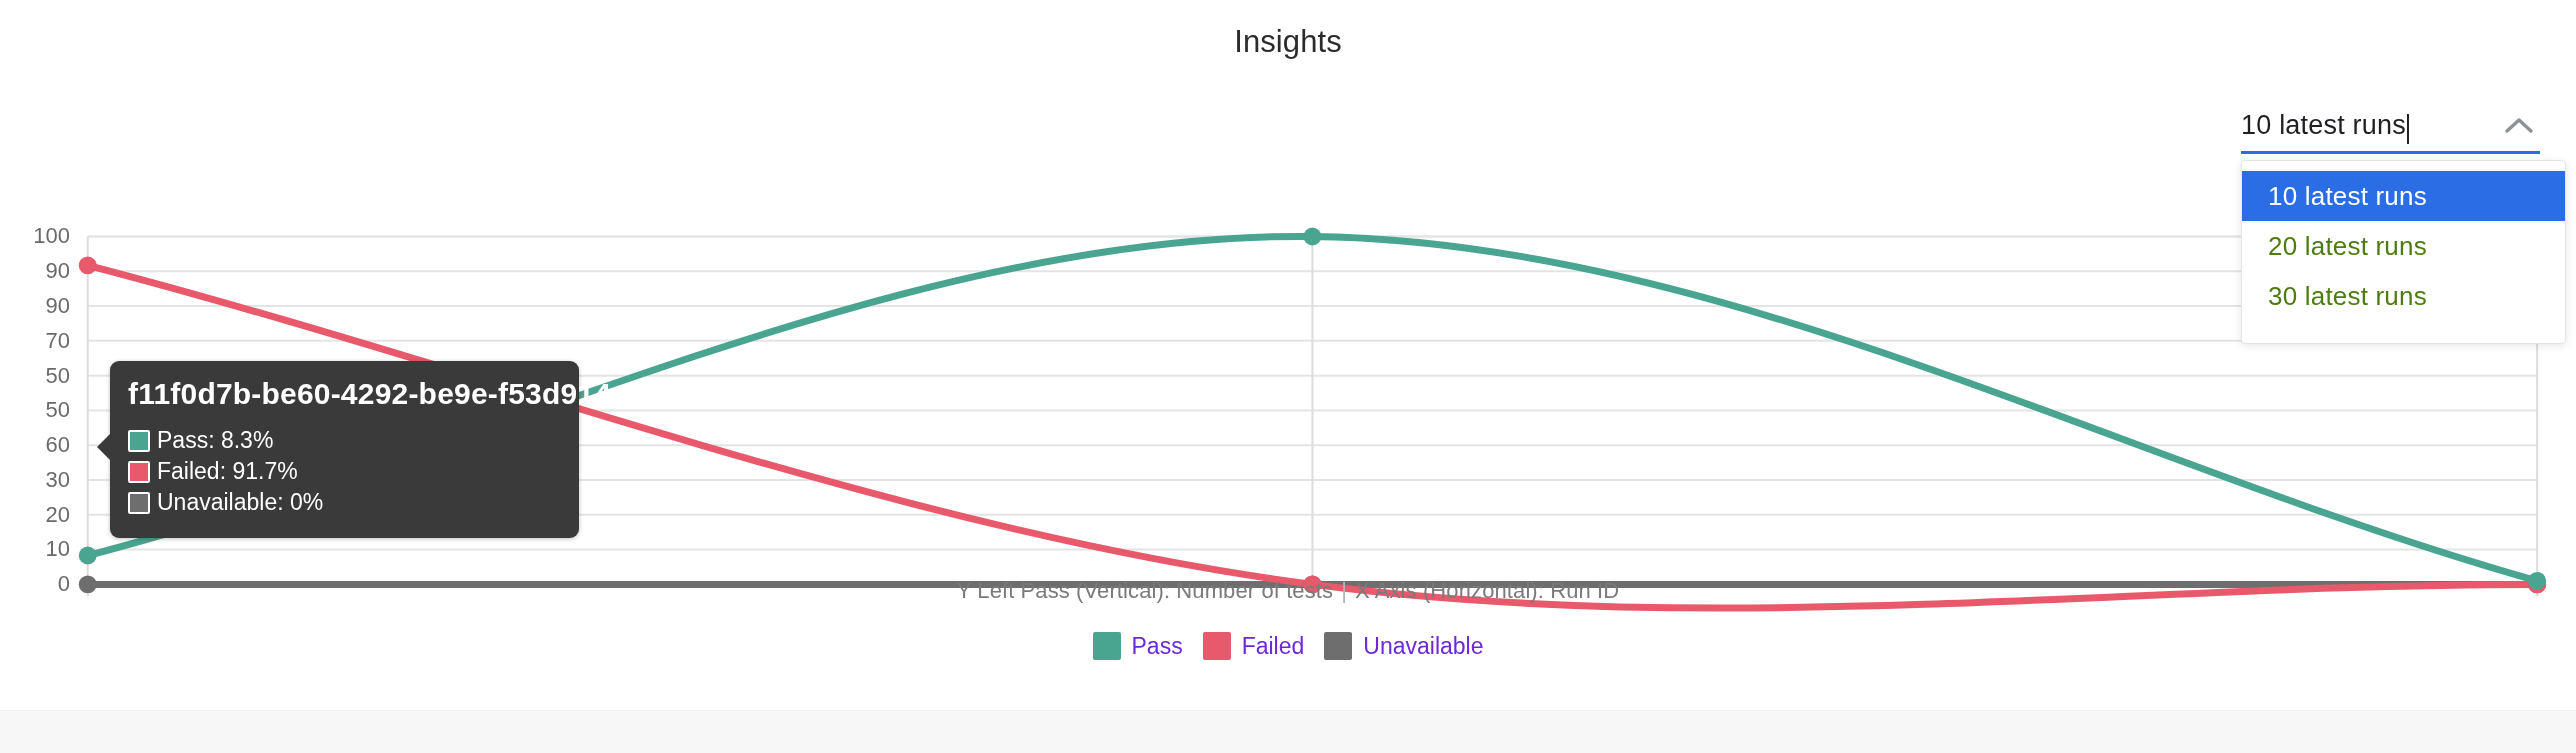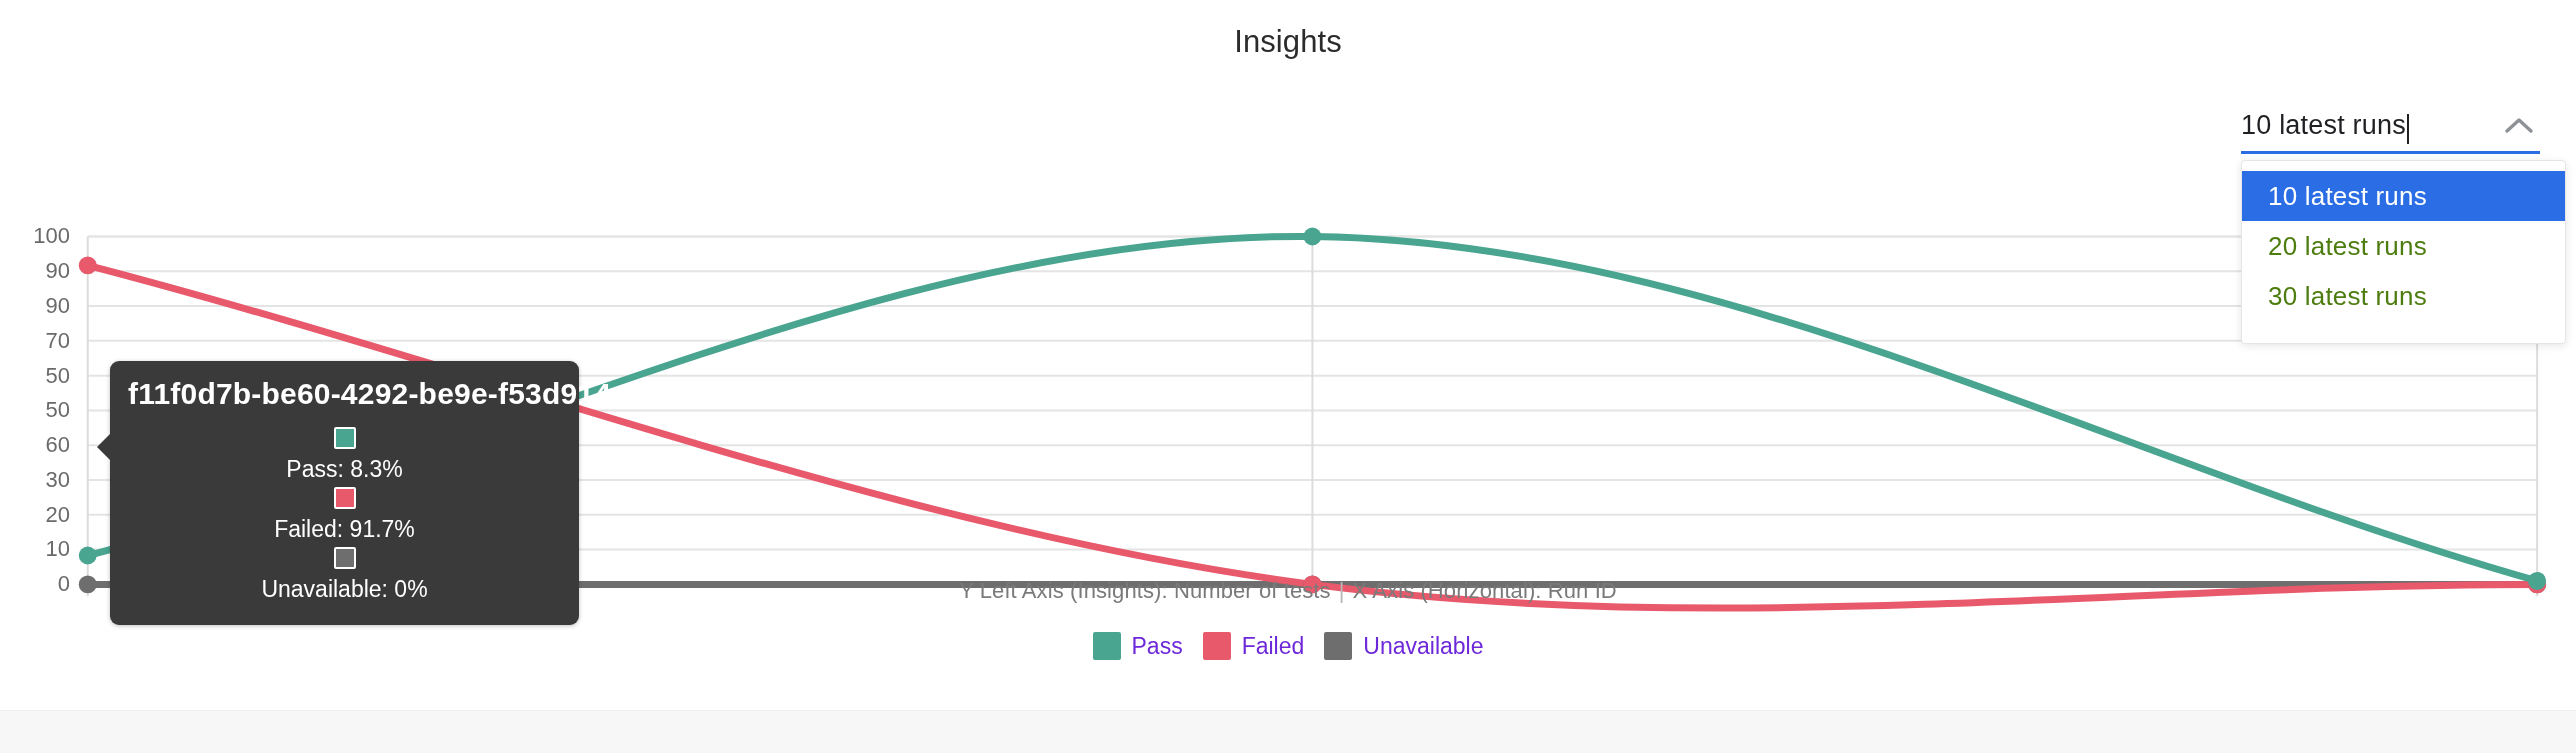--- a/index.html
+++ b/index.html
@@ -182,21 +182,20 @@
     color: #ffffff;
     margin-bottom: 16px;
     letter-spacing: 0.2px;
     white-space: nowrap;
   }
   .tt-row {
     display: flex;
     align-items: center;
     gap: 7px;
     margin-bottom: 4px;
-    flex-direction: column;
   }
   .tt-sw {
     width: 22px; height: 22px;
     border: 2px solid #ffffff;
     border-radius: 2px;
     flex: none;
   }
   .tt-txt { font-size: 23px; color: #ffffff; white-space: nowrap; }
 </style>
 </head>
@@ -264,21 +263,21 @@
             <span class="tt-txt">Failed: 91.7%</span>
           </div>
           <div class="tt-row">
             <span class="tt-sw" style="background: rgb(110, 110, 110);"></span>
             <span class="tt-txt">Unavailable: 0%</span>
           </div>
         </div>
     </div>
 
     <div class="axis-caption">
-      <span>Y Left Axis (Insights): Number of tests</span><span class="sep">|</span><span>X Axis (Horizontal): Run ID</span>
+      <span>Y Left Pass (Vertical): Number of tests</span><span class="sep">|</span><span>X Axis (Horizontal): Run ID</span>
     </div>
 
     <div class="legend" id="legend">
         <div class="leg">
           <span class="sw" style="background: rgb(73, 165, 144);"></span>
           <span class="lb">Pass</span>
         </div>
         <div class="leg">
           <span class="sw" style="background: rgb(232, 89, 107);"></span>
           <span class="lb">Failed</span>

